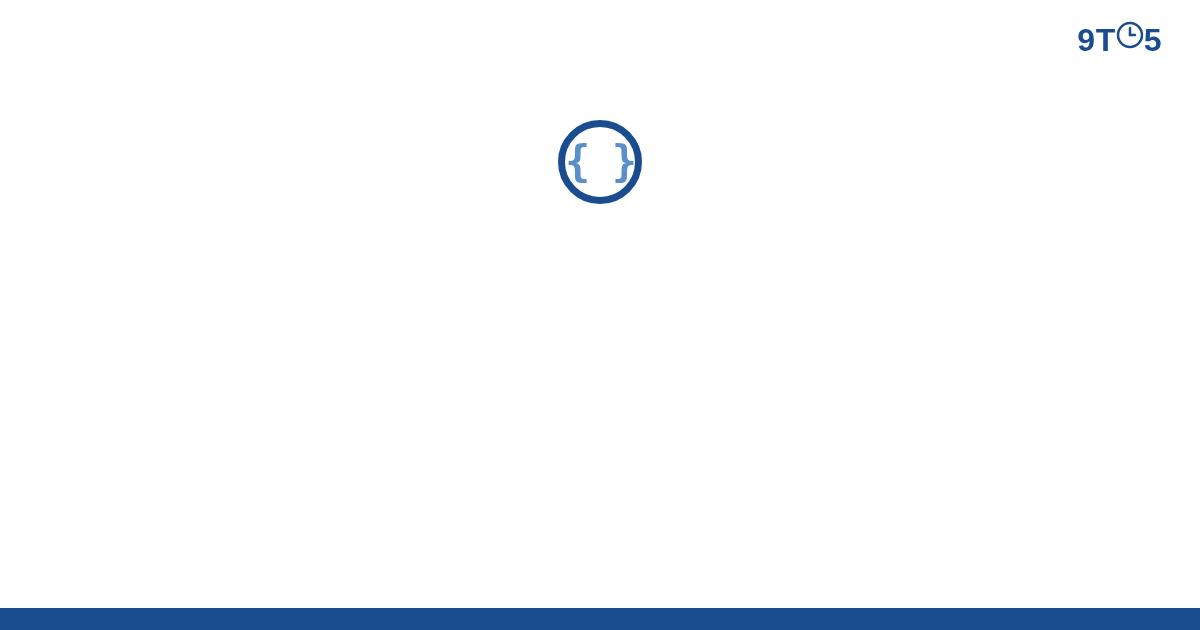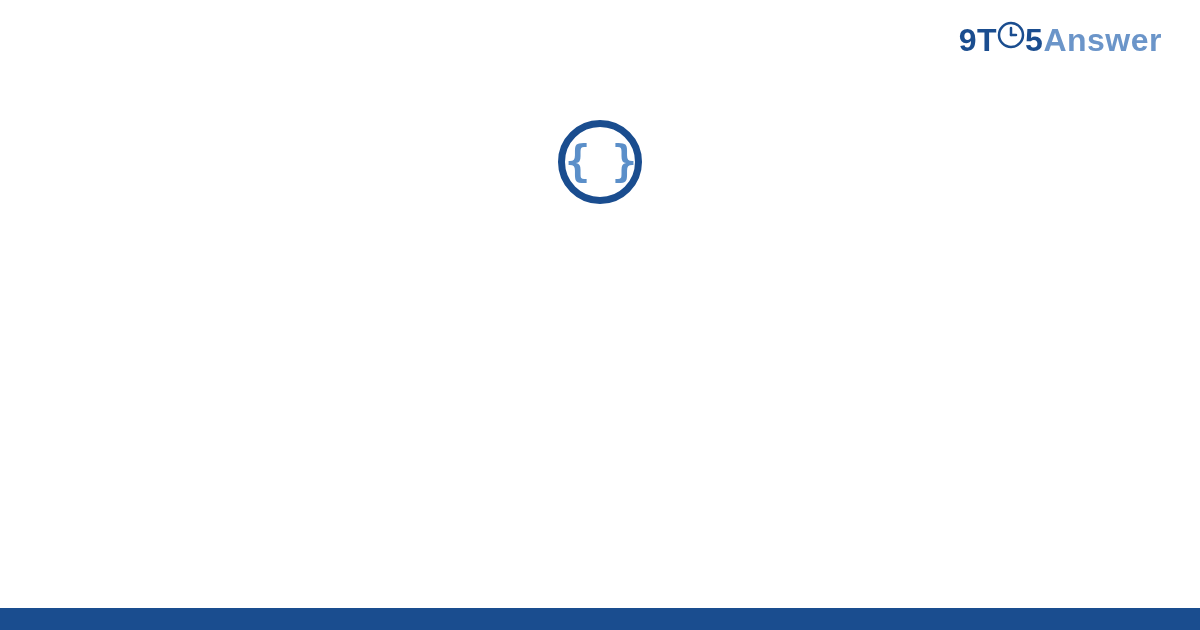--- a/index.html
+++ b/index.html
@@ -85,21 +85,20 @@
 <div class="header">
   <span class="logo-text logo-9t">9T</span>
   <span class="logo-clock">
     <svg width="28" height="28" viewBox="0 0 28 28">
       <circle cx="14" cy="14" r="12" fill="none" stroke="#1a4d8f" stroke-width="2.5"></circle>
       <line x1="14" y1="14" x2="14" y2="7" stroke="#1a4d8f" stroke-width="2.5" stroke-linecap="round"></line>
       <line x1="14" y1="14" x2="19" y2="14" stroke="#1a4d8f" stroke-width="2.5" stroke-linecap="round"></line>
     </svg>
   </span>
   <span class="logo-text logo-5">5</span>
-  <span class="logo-text logo-answer">Answer</span>
 </div>
 
 <div class="main-content">
   <div class="icon-circle">
     <span class="braces">{ }</span>
   </div>
 </div>
 
 <div class="bottom-bar"></div>
 

